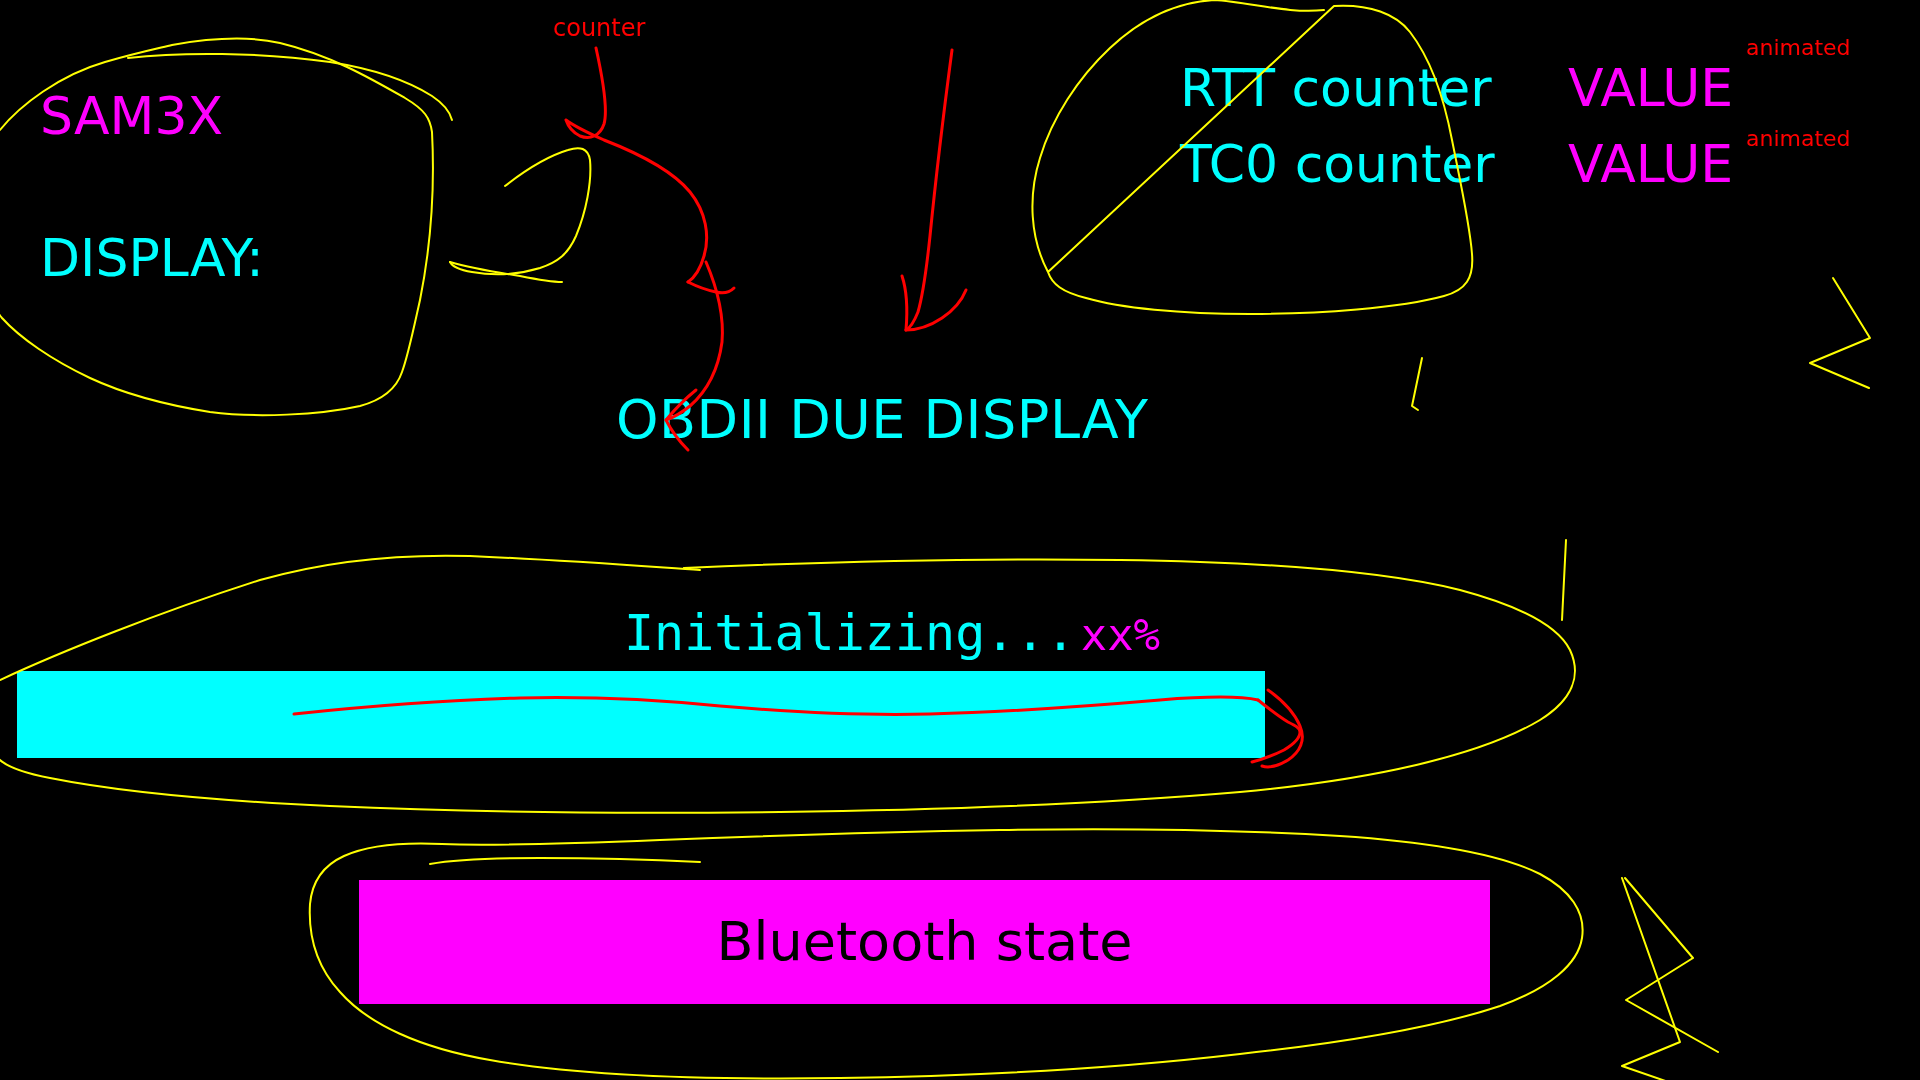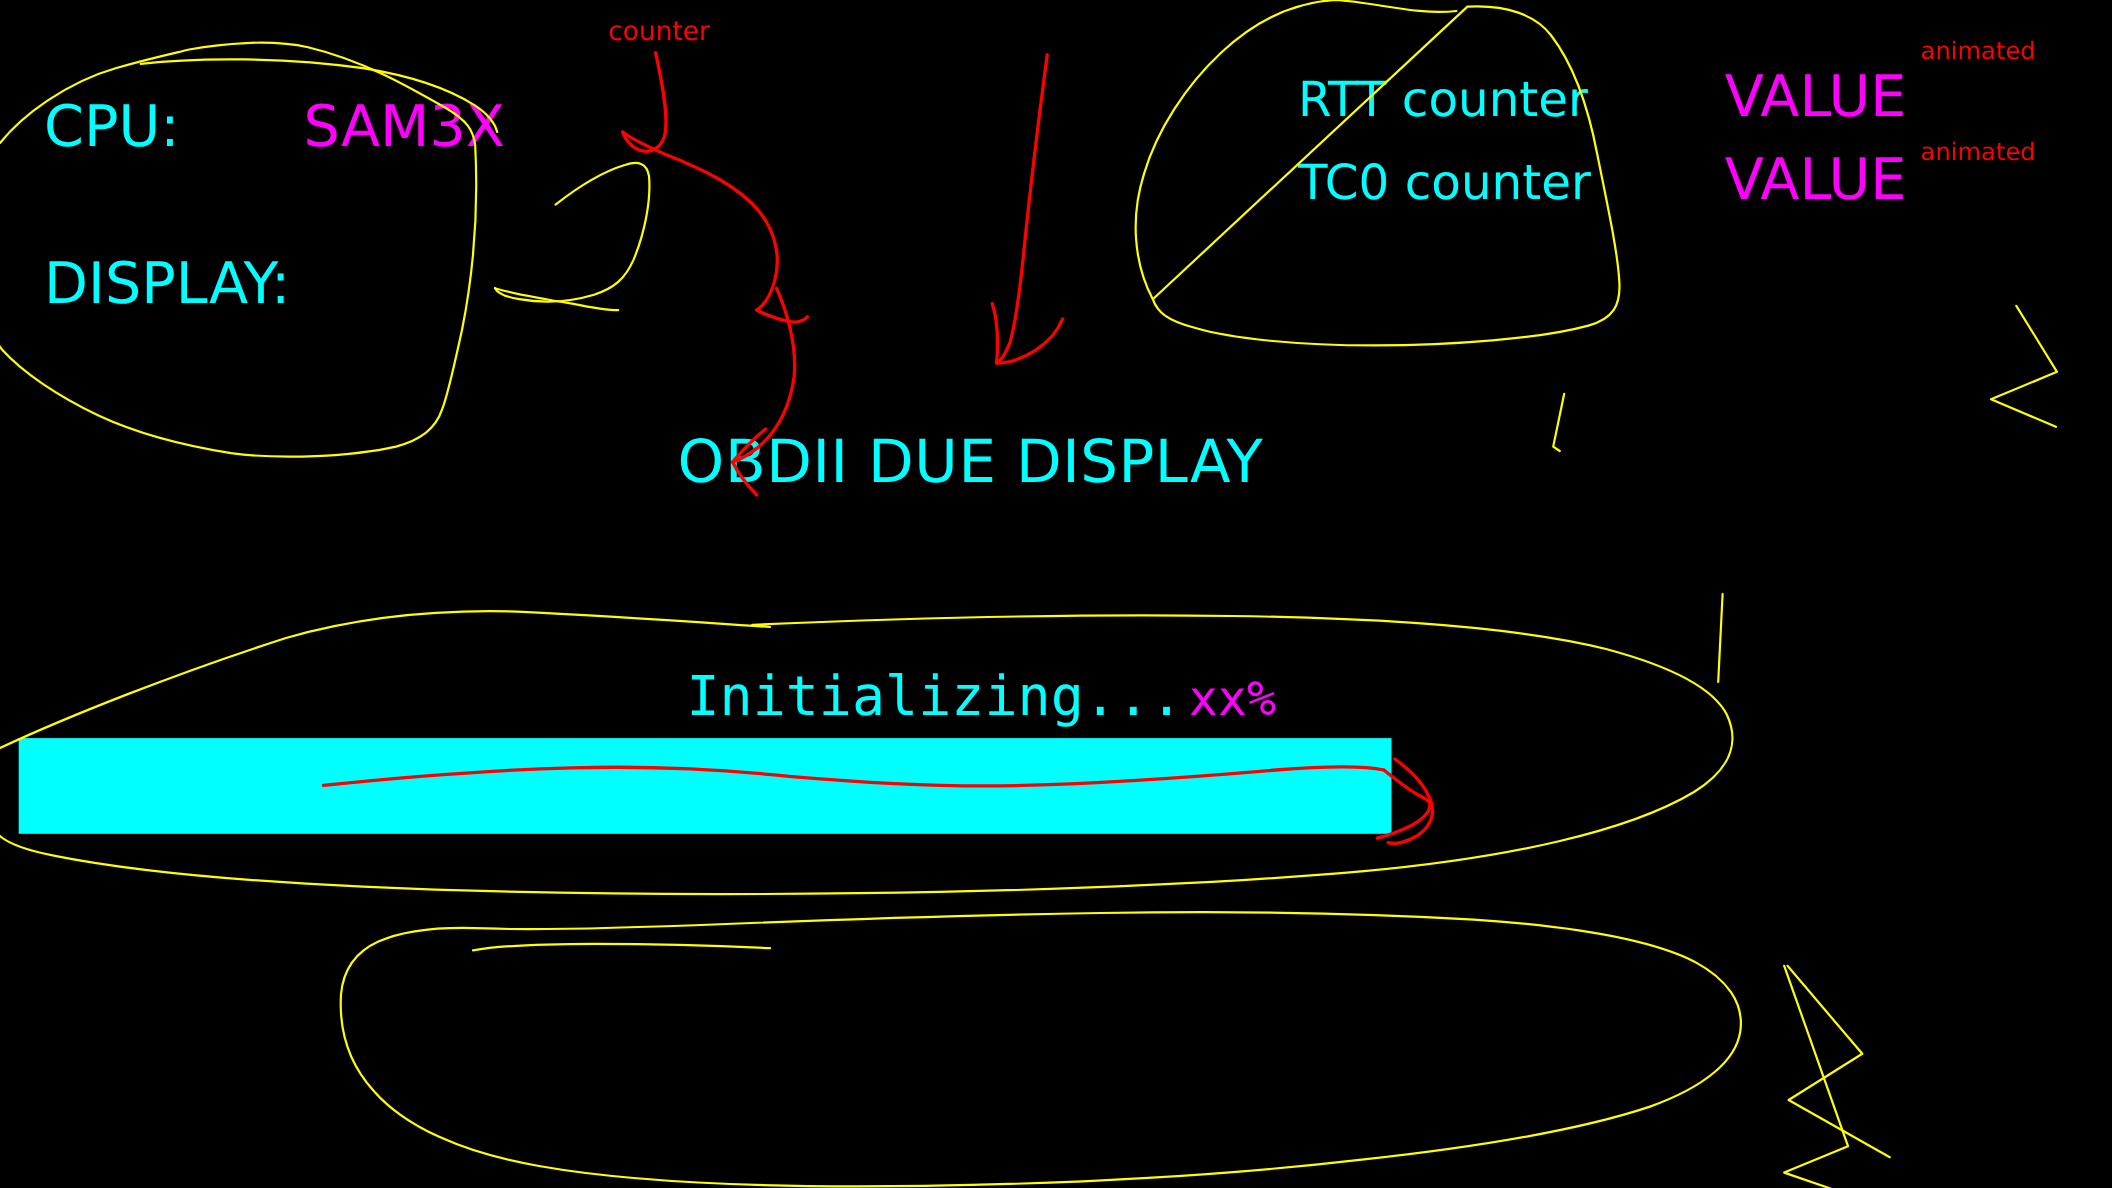--- a/index.html
+++ b/index.html
@@ -67,21 +67,21 @@
     top: 62px;
     z-index: 3;
   }
   .counter-row {
     display: flex;
     align-items: baseline;
     height: 76px;
   }
   .counter-key {
     color: #00FFFF;
-    font-size: 44px;
+    font-size: 52px;
     line-height: 1;
     width: 388px;
     white-space: nowrap;
   }
   .counter-val {
     color: #FF00FF;
     font-size: 52px;
     line-height: 1;
     white-space: nowrap;
     text-align: center;
@@ -152,21 +152,20 @@
     white-space: nowrap;
   }
 </style>
 </head>
 <body>
 
 <div id="stage">
 
   <div id="specs-panel">
     <div class="spec-row">
-      <span class="spec-key">CPU:</span>
       <span class="spec-val">SAM3X</span>
     </div>
     <div class="spec-row">
     </div>
     <div class="spec-row">
       <span class="spec-key">DISPLAY:</span>
     </div>
   </div>
 
   <div id="counters-panel">
@@ -187,20 +186,23 @@
 
   <div id="device-title">OBDII DUE DISPLAY</div>
 
   <div id="init-status">
     <span class="init-text">Initializing...</span>
     <span class="init-pct">xx%</span>
   </div>
 
   <div id="progress-bar"></div>
 
+  <div id="bluetooth-box">
+    <span id="bluetooth-label">Bluetooth state</span>
+  </div>
 
   <svg id="annotations" viewBox="0 0 1920 1080">
     <g fill="none" stroke="#FFFF00" stroke-width="2" stroke-linecap="round" stroke-linejoin="round">
 
       <path d="M0,130 C20,105 60,75 105,62 C140,52 160,48 172,45
                C 200,40 245,35 280,43 C 330,55 370,78 405,98
                C 425,110 430,118 432,132
                C 435,190 430,250 420,300
                C 412,336 408,356 402,372
                C 396,390 382,400 360,406

